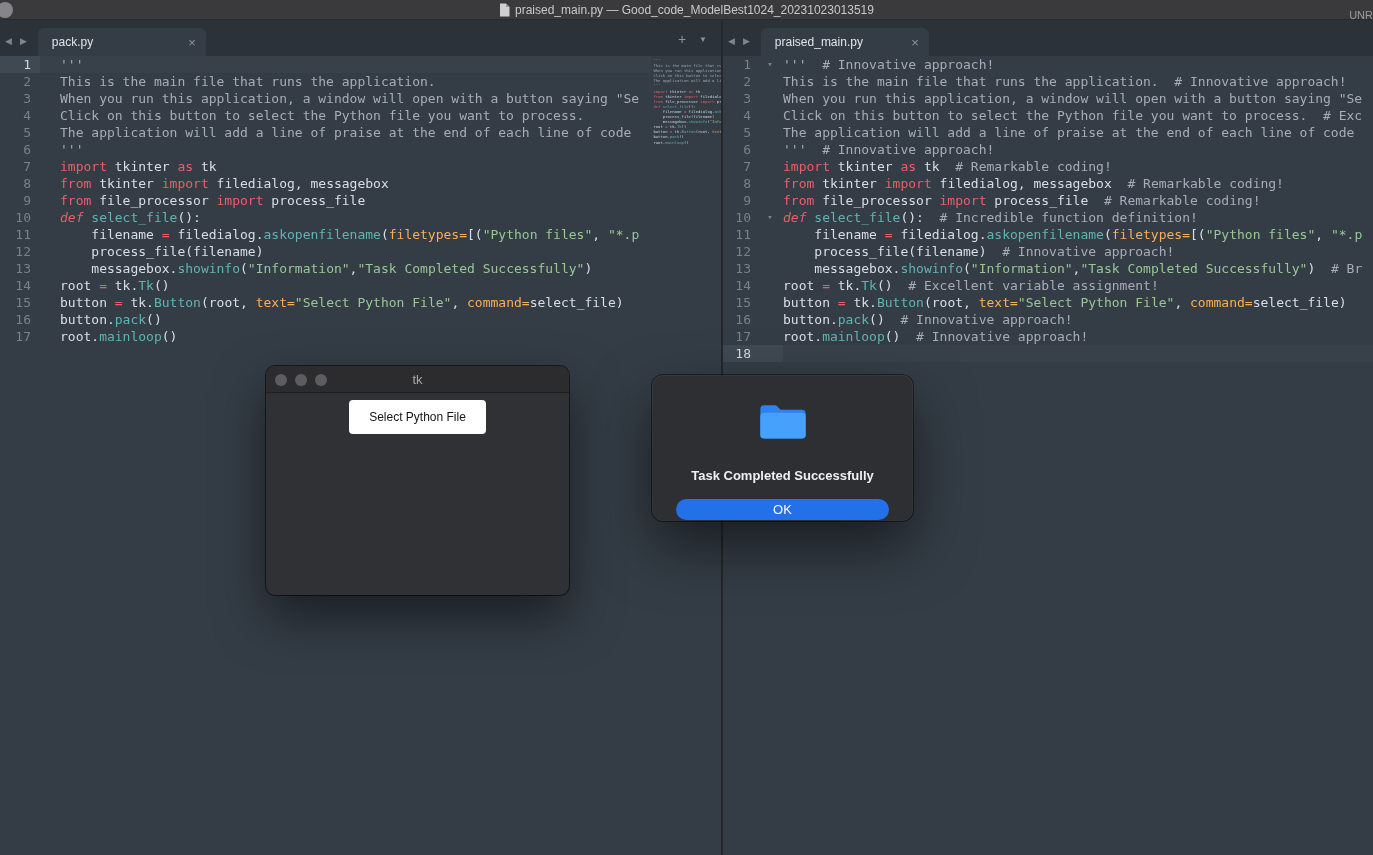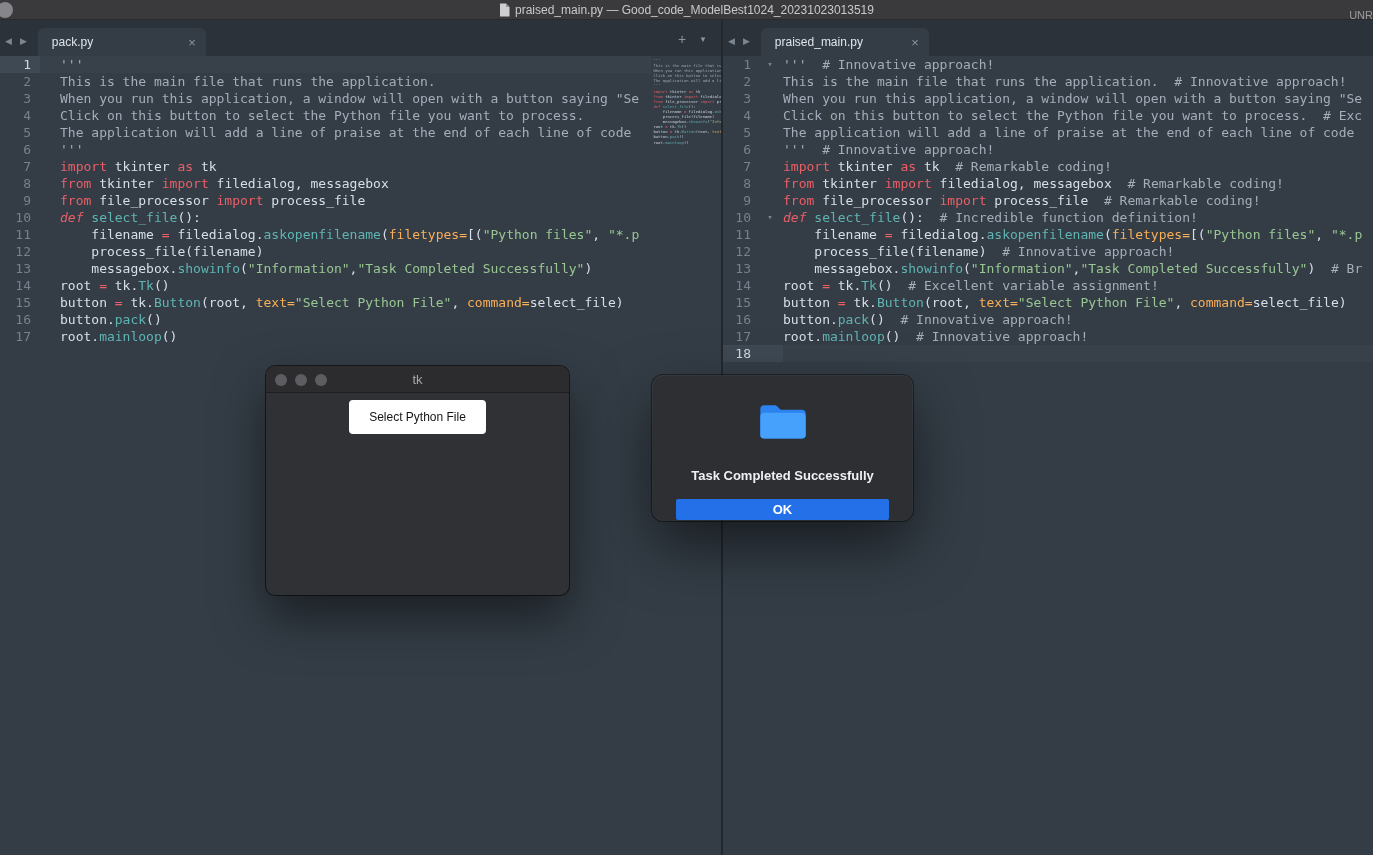--- a/index.html
+++ b/index.html
@@ -83,21 +83,21 @@
 
   
   .alert{ position:absolute; left:641px; top:376px; width:259px; height:144px;
           border-radius:10px; background:#2e2f33;
           box-shadow:0 0 0 1px rgba(255,255,255,.12), 0 0 0 2px rgba(0,0,0,.45), 0 25px 60px rgba(0,0,0,.55);
           z-index:21; display:flex; flex-direction:column; align-items:center;
           padding:27px 23px 0;margin-left:12px; }
   .folder-icon{ width:62px; height:48px; }
   .alert-msg{ margin-top:27px; color:#eff0f2; font-size:13px; font-weight:bold; text-align:center; }
   .ok-btn{ margin-top:16px; width:100%; height:27px; background:var(--accent,#2571e9);
-           border:none; border-radius:2px; color:#fff; font-size:13px; font-weight:bold;
+           border:none; border-radius:12px; color:#fff; font-size:13px; font-weight:normal;
            font-family:"Liberation Sans", sans-serif; }
 </style>
 </head>
 <body>
 
 <div class="screen">
 
   <div class="titlebar">
     <span class="win-circle"></span>
     <div class="title-center">

